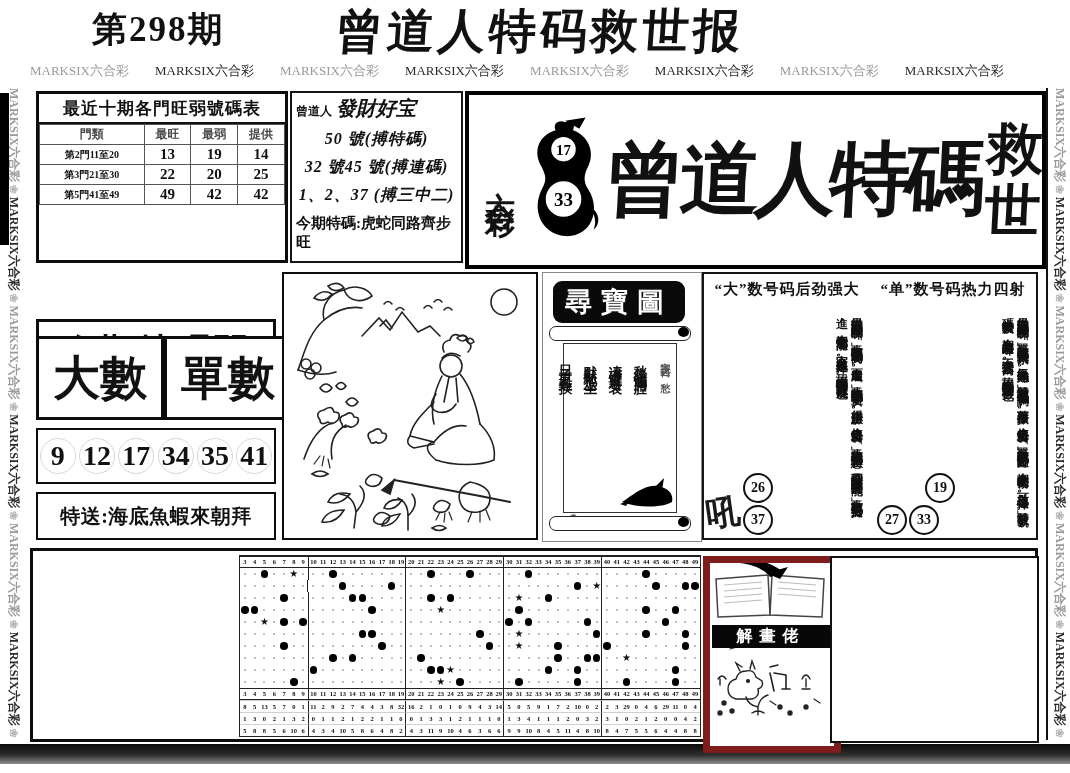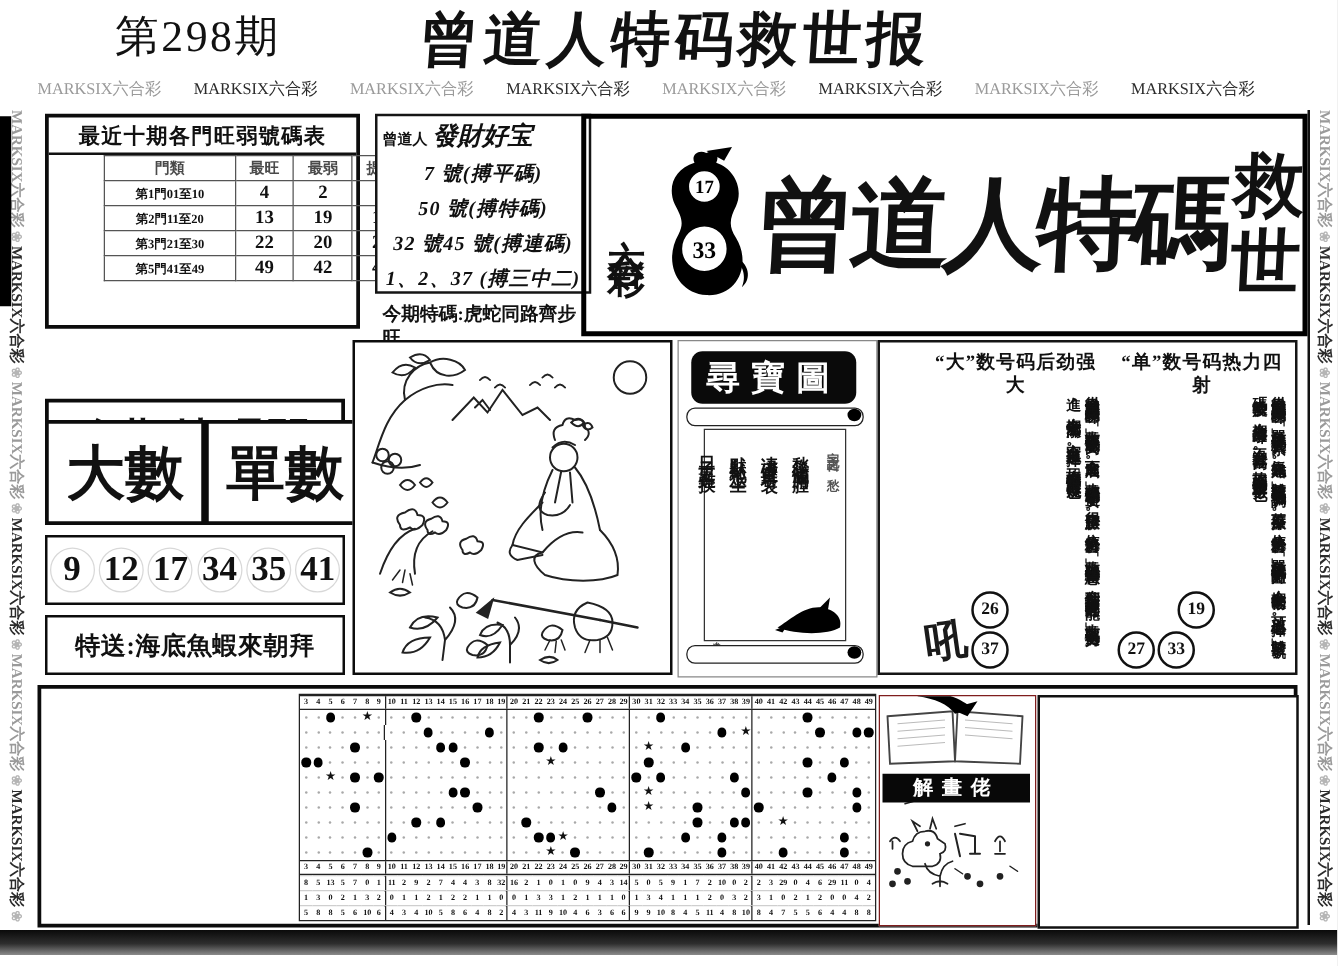--- a/index.html
+++ b/index.html
@@ -2,44 +2,44 @@
 <html><head>
 <meta charset="utf-8">
 <style>
   html,body{margin:0;padding:0;background:#e8e8e8;}
   #page{position:relative;width:1070px;height:773px;background:#fff;font-family:"Liberation Serif",serif;color:#111;overflow:hidden;}
   .abs{position:absolute;}
   .box{border:3px solid #0c0c0c;background:#fff;box-sizing:border-box;}
   .thinbox{border:2px solid #151515;background:#fff;box-sizing:border-box;}
 
   
-  #issue{left:92px;top:6px;font-size:35px;font-weight:normal;letter-spacing:2px;}
+  #issue{left:92px;top:6px;font-size:35px;font-weight:bold;letter-spacing:2px;}
   #topTitle{left:255px;top:0px;width:570px;text-align:center;font-size:47px;font-weight:900;letter-spacing:4px;transform:skewX(-4deg);}
 
   
   #topStrip{left:30px;top:62px;width:1012px;height:24px;overflow:hidden;white-space:nowrap;font-size:13px;font-weight:normal;}
   #topStrip span{margin-right:26px;}
   .rep-a{color:#9a9a9a;} .rep-b{color:#2b2b2b;}
   .vstrip{top:88px;width:24px;height:652px;overflow:hidden;writing-mode:vertical-rl;text-orientation:sideways;font-size:12px;font-weight:bold;line-height:24px;}
   #leftStrip{left:2px;}
   #rightStrip{left:1046px;border-left:2px solid #111;}
   .vstrip .flower{color:#b5b5b5;font-size:11px;}
   #leftBlackBar{left:0;top:93px;width:9px;height:152px;background:#000;}
   #bottomBar{left:0;top:744px;width:1070px;height:20px;background:linear-gradient(180deg,#0a0a0a 0%,#2e2e2e 55%,#8b8b8b 100%);}
 
   
   #hotcold{left:36px;top:91px;width:252px;height:172px;}
   #hotcold .t-title{font-size:17px;font-weight:900;text-align:center;letter-spacing:1px;padding:3px 0 2px;border-bottom:2px solid #111;}
-  #hotcold table{width:100%;border-collapse:collapse;margin-left:44px;}
+  #hotcold table{width:100%;border-collapse:collapse;}
   #hotcold th{font-size:12px;color:#4a4a4a;font-weight:bold;border:1px solid #555;padding:1px 0;}
   #hotcold td{font-size:15px;font-weight:bold;text-align:center;border:1px solid #555;padding:1px 0;}
   #hotcold td.gate{font-size:10px;letter-spacing:0;}
 
   
-  #fortune{left:300px;top:91px;width:173px;height:144px;padding:2px 4px;}
+  #fortune{left:290px;top:91px;width:173px;height:172px;padding:2px 4px;}
   #fortune .f-head{font-size:20px;font-weight:bold;font-style:italic;}
   #fortune .f-head .by{font-size:12px;font-style:normal;font-weight:bold;margin-right:4px;}
   #fortune .f-line{font-size:16px;font-weight:bold;font-style:italic;text-align:center;margin-top:7px;letter-spacing:1px;}
   #fortune .f-foot{font-size:15px;font-weight:900;font-style:normal;margin-top:8px;letter-spacing:0;}
 
   
   #masthead{left:465px;top:91px;width:573px;height:170px;border:4px solid #000;display:flex;align-items:center;}
   #mh-lotto{writing-mode:vertical-rl;text-orientation:upright;font-size:30px;font-weight:900;margin:0 4px 0 10px;letter-spacing:8px;}
   #mh-title{font-size:80px;font-weight:900;letter-spacing:-5px;white-space:nowrap;transform:skewX(-3deg);margin-left:2px;}
   #mh-stack{display:flex;flex-direction:column;margin-left:6px;font-size:56px;font-weight:900;line-height:62px;transform:skewX(-3deg);}
@@ -62,21 +62,21 @@
   #rollTop{top:53px;} #rollBot{top:243px;}
   .roller i{position:absolute;right:1px;top:0;width:11px;height:10px;background:#000;border-radius:50%;}
   #tr-body{position:absolute;left:20px;top:70px;width:112px;height:168px;border:1.5px solid #333;}
   #tr-cols{position:absolute;right:4px;top:10px;height:140px;writing-mode:vertical-rl;text-orientation:upright;}
   #tr-cols div{font-size:13.5px;font-weight:bold;letter-spacing:4px;margin-left:7px;}
   #tr-cols div.tc-first{font-size:10px;color:#555;letter-spacing:2px;margin-left:9px;}
   #tr-sig{position:absolute;left:4px;bottom:4px;writing-mode:vertical-rl;text-orientation:upright;font-size:7px;color:#333;}
   #tr-bird{position:absolute;right:2px;bottom:2px;}
 
   
-  #analysis{left:702px;top:272px;width:336px;height:268px;border-width:2.5px;display:flex;padding-left:34px;}
+  #analysis{left:702px;top:272px;width:336px;height:268px;border-width:2.5px;display:flex;}
   .an-half{position:relative;flex:1;padding:6px 4px 0 4px;}
   .an-head{text-align:center;font-size:15px;font-weight:900;letter-spacing:1px;}
   .an-body{position:absolute;top:34px;right:6px;width:148px;height:198px;writing-mode:vertical-rl;text-orientation:upright;font-size:12px;font-weight:bold;line-height:15px;letter-spacing:1px;}
   .circ{width:26px;height:26px;border:2px solid #111;border-radius:50%;display:inline-flex;align-items:center;justify-content:center;font-size:14px;font-weight:bold;background:#fff;margin:1px;}
   #an-left-foot{position:absolute;left:2px;bottom:2px;display:flex;align-items:flex-end;}
   #stamp{font-size:34px;font-weight:900;color:#1a1a1a;transform:rotate(-8deg);margin-right:2px;}
   #an-left-circ{display:flex;flex-direction:column;}
   #an-right-foot{position:absolute;left:6px;bottom:2px;width:80px;}
   #an-right-foot .r1{text-align:right;}
 
@@ -87,21 +87,21 @@
   .hrow{border-top:1px solid #222;border-bottom:1px solid #222;}
   .hrow b{font-size:6.5px;font-weight:bold;text-align:center;line-height:10px;height:10px;overflow:hidden;}
   .drow{height:12px;}
   .c{display:flex;align-items:center;justify-content:center;height:12px;}
   .c i{width:2px;height:2px;background:#a8a8a8;border-radius:50%;display:block;}
   .c.big i{width:7.5px;height:7.5px;background:#000;}
   .c.star{font-size:10px;line-height:10px;}
   .gdiv{border-right:1px solid #222;}
   .srow b{font-size:6.5px;font-weight:bold;text-align:center;line-height:11px;height:11px;border-top:1px solid #cfcfcf;overflow:hidden;}
 
-  #interp{position:absolute;left:670px;top:5px;width:124px;height:183px;border:1px solid #7f1d1d;background:#fff;}
+  #interp{position:absolute;left:670px;top:5px;width:124px;height:183px;border:7px solid #7f1d1d;background:#fff;}
   #interpBar{position:absolute;left:2px;top:62px;width:118px;height:23px;background:#080808;color:#fff;display:flex;align-items:center;justify-content:center;font-size:16px;font-weight:900;letter-spacing:7px;}
   #rightEmpty{position:absolute;left:797px;top:5px;width:205px;height:183px;border:2px solid #111;background:#fff;}
   svg{display:block;}
 </style>
 </head>
 <body>
 
 <div id="page">
 
   <div class="abs" id="issue">第298期</div>
@@ -118,26 +118,20 @@
     <table>
       <thead>
           <tr>
         <th>門類</th>
         <th>最旺</th>
         <th>最弱</th>
         <th>提供</th>
       </tr>
         </thead>
       <tbody id="hcBody">
-          <tr>
-            <td class="gate">第1門01至10</td>
-            <td>4</td>
-            <td>2</td>
-            <td>7</td>
-          </tr>
           <tr>
             <td class="gate">第2門11至20</td>
             <td>13</td>
             <td>19</td>
             <td>14</td>
           </tr>
           <tr>
             <td class="gate">第3門21至30</td>
             <td>22</td>
             <td>20</td>
@@ -151,21 +145,20 @@
           </tr>
         </tbody>
     </table>
   </div>
 
   <div class="abs thinbox" id="fortune">
     <div class="f-head">
       <span class="by">曾道人</span><span>發財好宝</span>
     </div>
     <div id="fLines">
-        <div class="f-line">7 號(搏平碼)</div>
         <div class="f-line">50 號(搏特碼)</div>
         <div class="f-line">32 號45 號(搏連碼)</div>
         <div class="f-line">1、2、37 (搏三中二)</div>
       </div>
     <div class="f-foot">今期特碼:虎蛇同路齊步旺</div>
   </div>
 
   <div class="abs" id="masthead">
     <div id="mh-lotto">六合彩</div>
     <svg width="100" height="158" viewBox="0 0 100 158">

